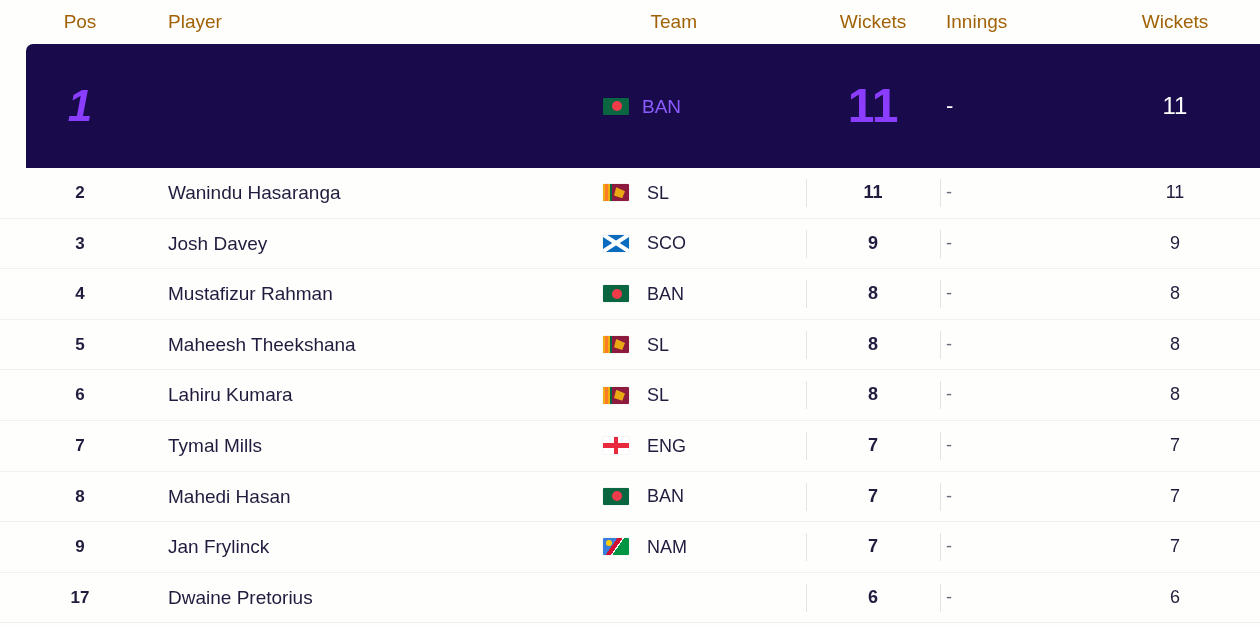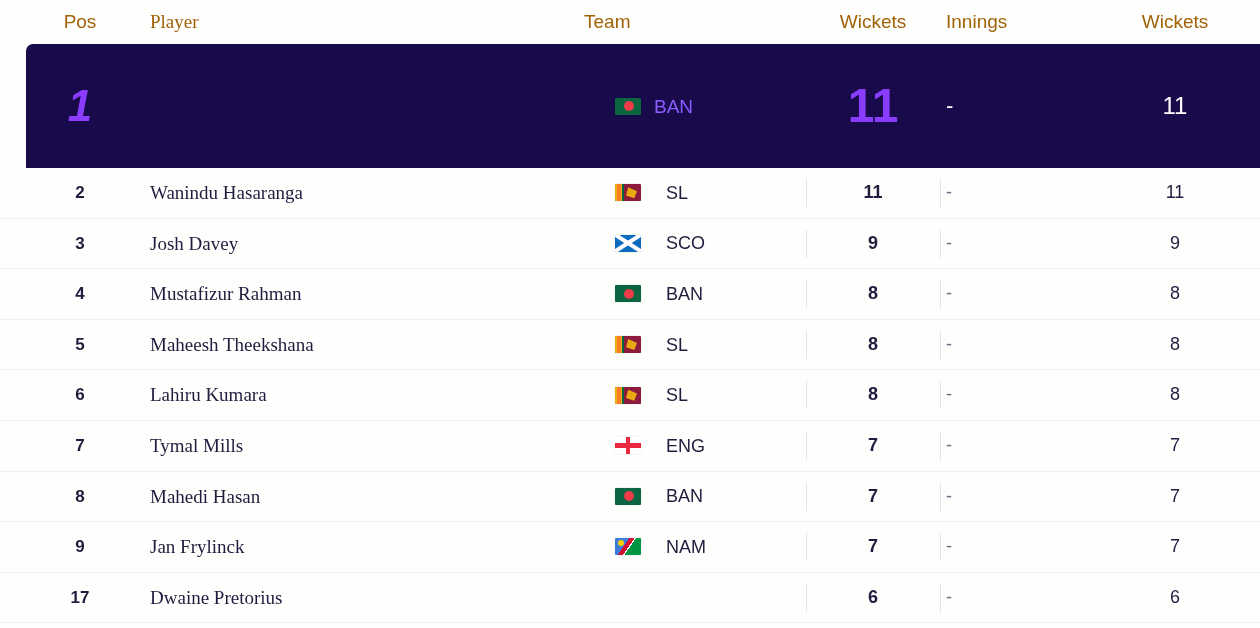--- a/index.html
+++ b/index.html
@@ -32,22 +32,22 @@
     position: absolute;
     top: 0;
     height: 44px;
     line-height: 44px;
     font-size: 19px;
     color: #a16207;
     font-weight: 400;
     white-space: nowrap;
   }
   .col-pos   { left: 50px;  width: 60px;  text-align: center; }
-  .col-player{ left: 150px; width: 420px; text-align: left; font-family: Liberation Serif, serif; }
-  .col-team  { left: 584px; width: 125px; text-align: left; }
+  .col-player{ left: 168px; width: 420px; text-align: left; }
+  .col-team  { left: 572px; width: 125px; text-align: right; }
   .col-wkts  { left: 810px; width: 126px; text-align: center; }
   .col-inns  { left: 946px; width: 156px; }
   .col-wkts2 { left: 1105px;width: 140px; text-align: center; }
 
   
   .row {
     position: relative;
     height: 49.6px;
     border-bottom: 1px solid #f1f1f2;
     background: #fefefd;
@@ -66,21 +66,21 @@
   .row .cell.wkts     { font-weight: 700; font-size: 18px; }
   .row .cell.inns     { font-weight: 400; color: #6d6a80; font-size: 18px; }
   .row .cell.wkts2    { font-weight: 400; font-size: 18px; }
 
   
   .team-cell {
     display: flex;
     align-items: center;
     justify-content: flex-start;
     height: 100%;
-    gap: 25px;
+    gap: 18px;
     padding-left: 31px;
     box-sizing: border-box;
   }
   .team-code {
     font-size: 18px;
     color: #231b3e;
     line-height: 1;
   }
 
   

